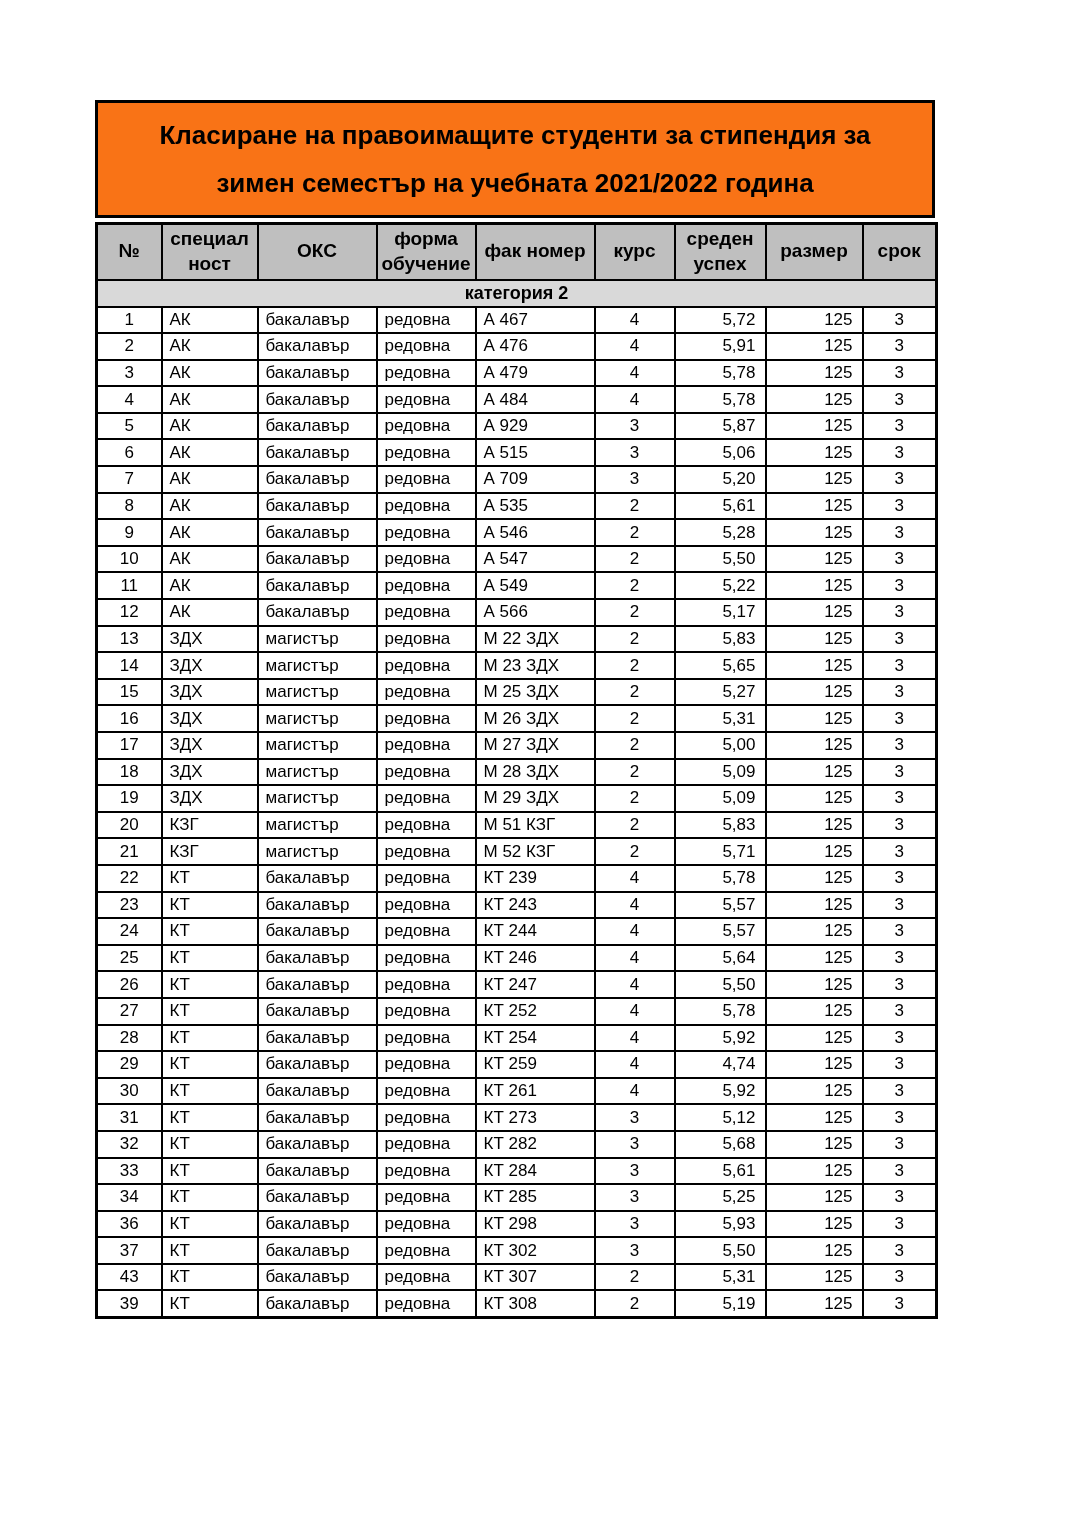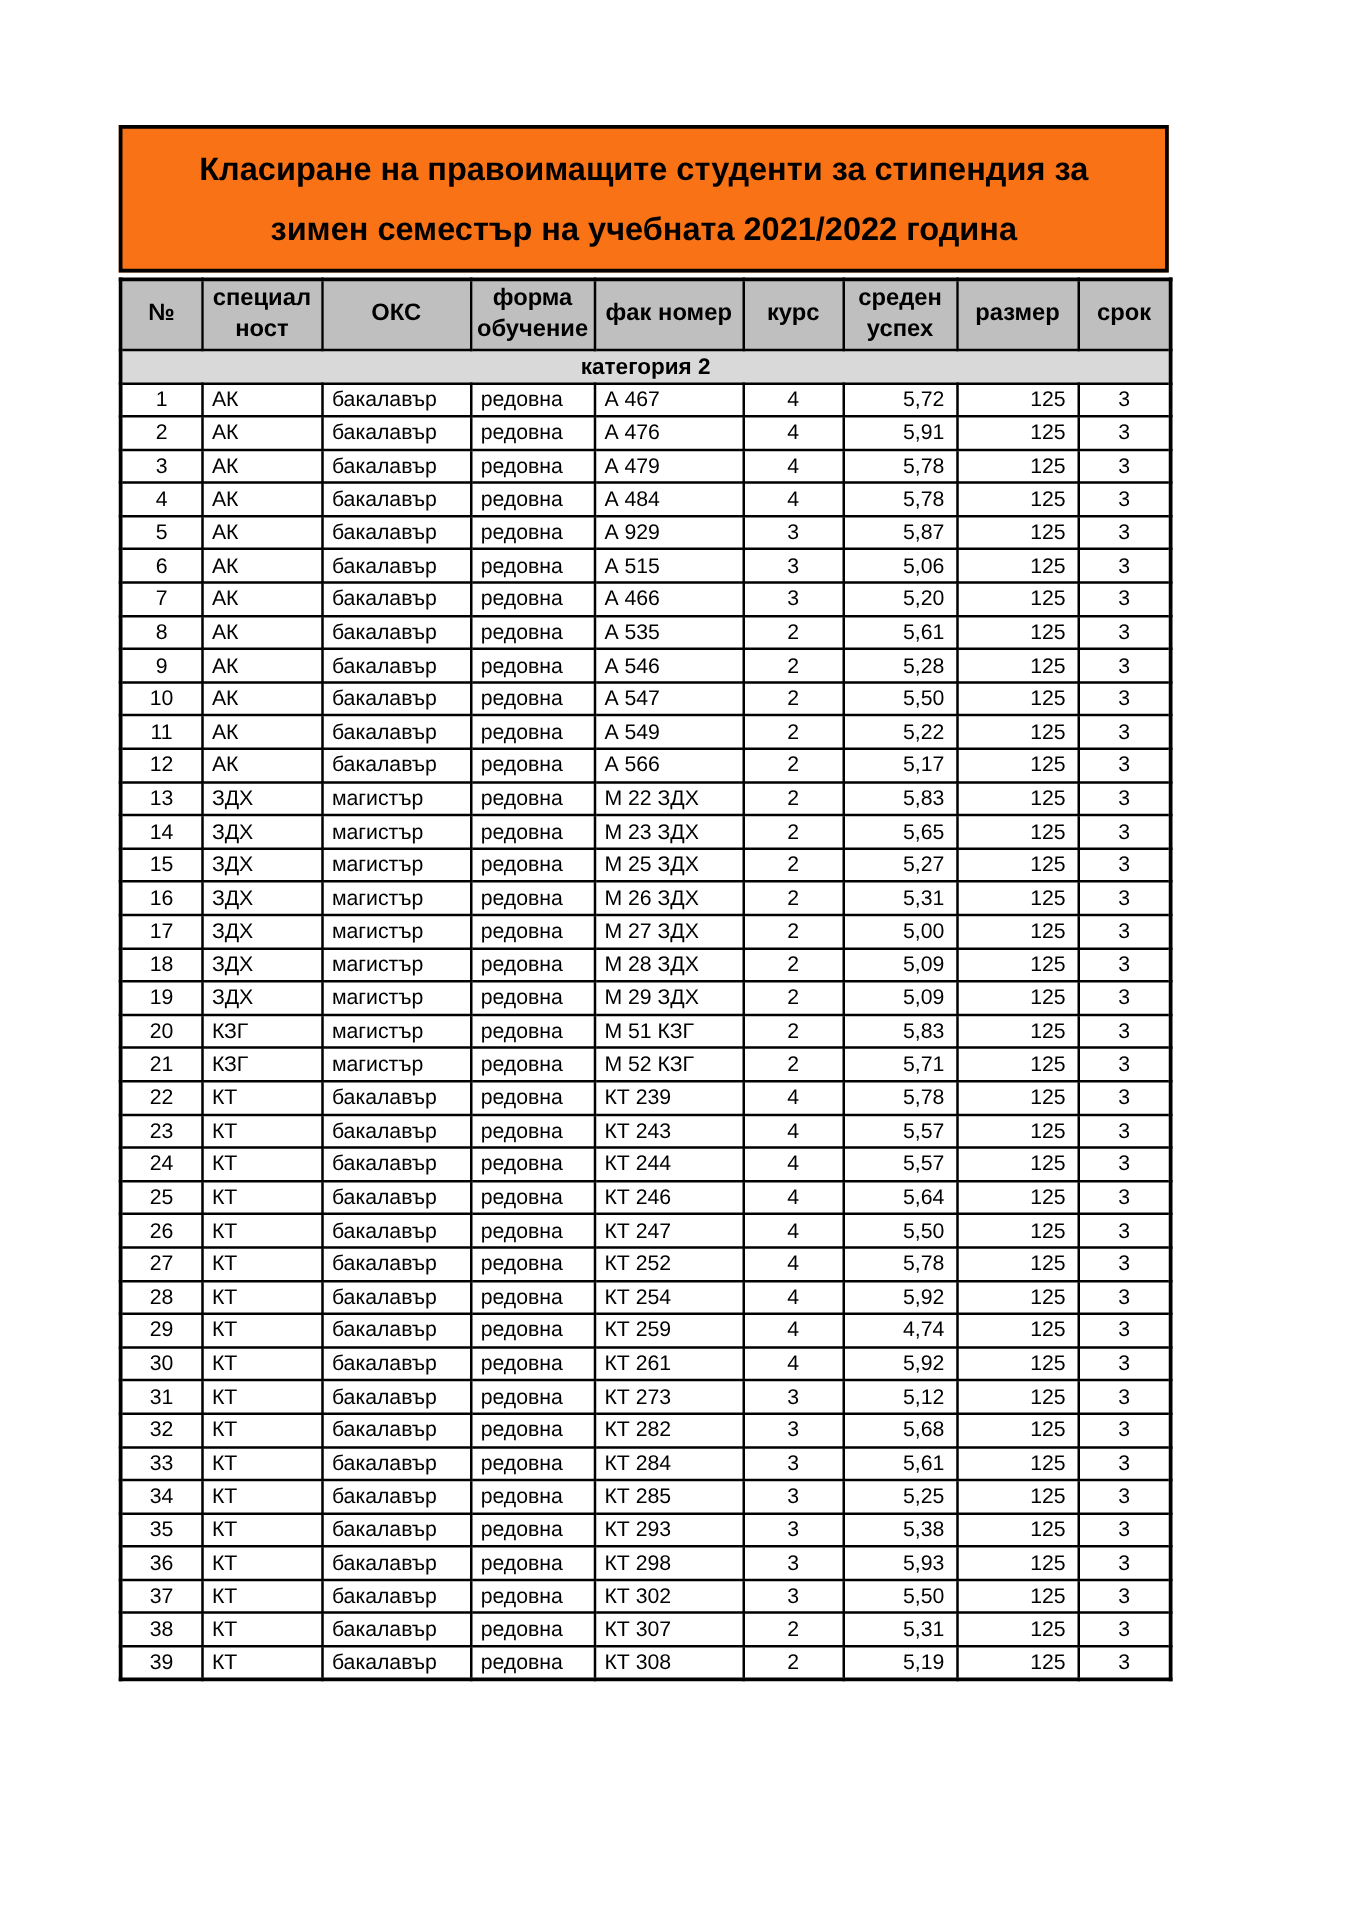--- a/index.html
+++ b/index.html
@@ -193,21 +193,21 @@
     <td class="c-right">5,06</td>
     <td class="c-right">125</td>
     <td class="c-center">3</td>
   </tr>
 
   <tr>
     <td class="c-center">7</td>
     <td class="c-left">АК</td>
     <td class="c-left">бакалавър</td>
     <td class="c-left">редовна</td>
-    <td class="c-left">А 466</td>
+    <td class="c-left">А 709</td>
     <td class="c-center">3</td>
     <td class="c-right">5,20</td>
     <td class="c-right">125</td>
     <td class="c-center">3</td>
   </tr>
 
   <tr>
     <td class="c-center">8</td>
     <td class="c-left">АК</td>
     <td class="c-left">бакалавър</td>
@@ -524,31 +524,20 @@
     <td class="c-left">КТ</td>
     <td class="c-left">бакалавър</td>
     <td class="c-left">редовна</td>
     <td class="c-left">КТ 285</td>
     <td class="c-center">3</td>
     <td class="c-right">5,25</td>
     <td class="c-right">125</td>
     <td class="c-center">3</td>
   </tr>
 
-  <tr>
-    <td class="c-center">35</td>
-    <td class="c-left">КТ</td>
-    <td class="c-left">бакалавър</td>
-    <td class="c-left">редовна</td>
-    <td class="c-left">КТ 293</td>
-    <td class="c-center">3</td>
-    <td class="c-right">5,38</td>
-    <td class="c-right">125</td>
-    <td class="c-center">3</td>
-  </tr>
 
   <tr>
     <td class="c-center">36</td>
     <td class="c-left">КТ</td>
     <td class="c-left">бакалавър</td>
     <td class="c-left">редовна</td>
     <td class="c-left">КТ 298</td>
     <td class="c-center">3</td>
     <td class="c-right">5,93</td>
     <td class="c-right">125</td>
@@ -561,21 +550,21 @@
     <td class="c-left">бакалавър</td>
     <td class="c-left">редовна</td>
     <td class="c-left">КТ 302</td>
     <td class="c-center">3</td>
     <td class="c-right">5,50</td>
     <td class="c-right">125</td>
     <td class="c-center">3</td>
   </tr>
 
   <tr>
-    <td class="c-center">38</td>
+    <td class="c-center">43</td>
     <td class="c-left">КТ</td>
     <td class="c-left">бакалавър</td>
     <td class="c-left">редовна</td>
     <td class="c-left">КТ 307</td>
     <td class="c-center">2</td>
     <td class="c-right">5,31</td>
     <td class="c-right">125</td>
     <td class="c-center">3</td>
   </tr>
 

